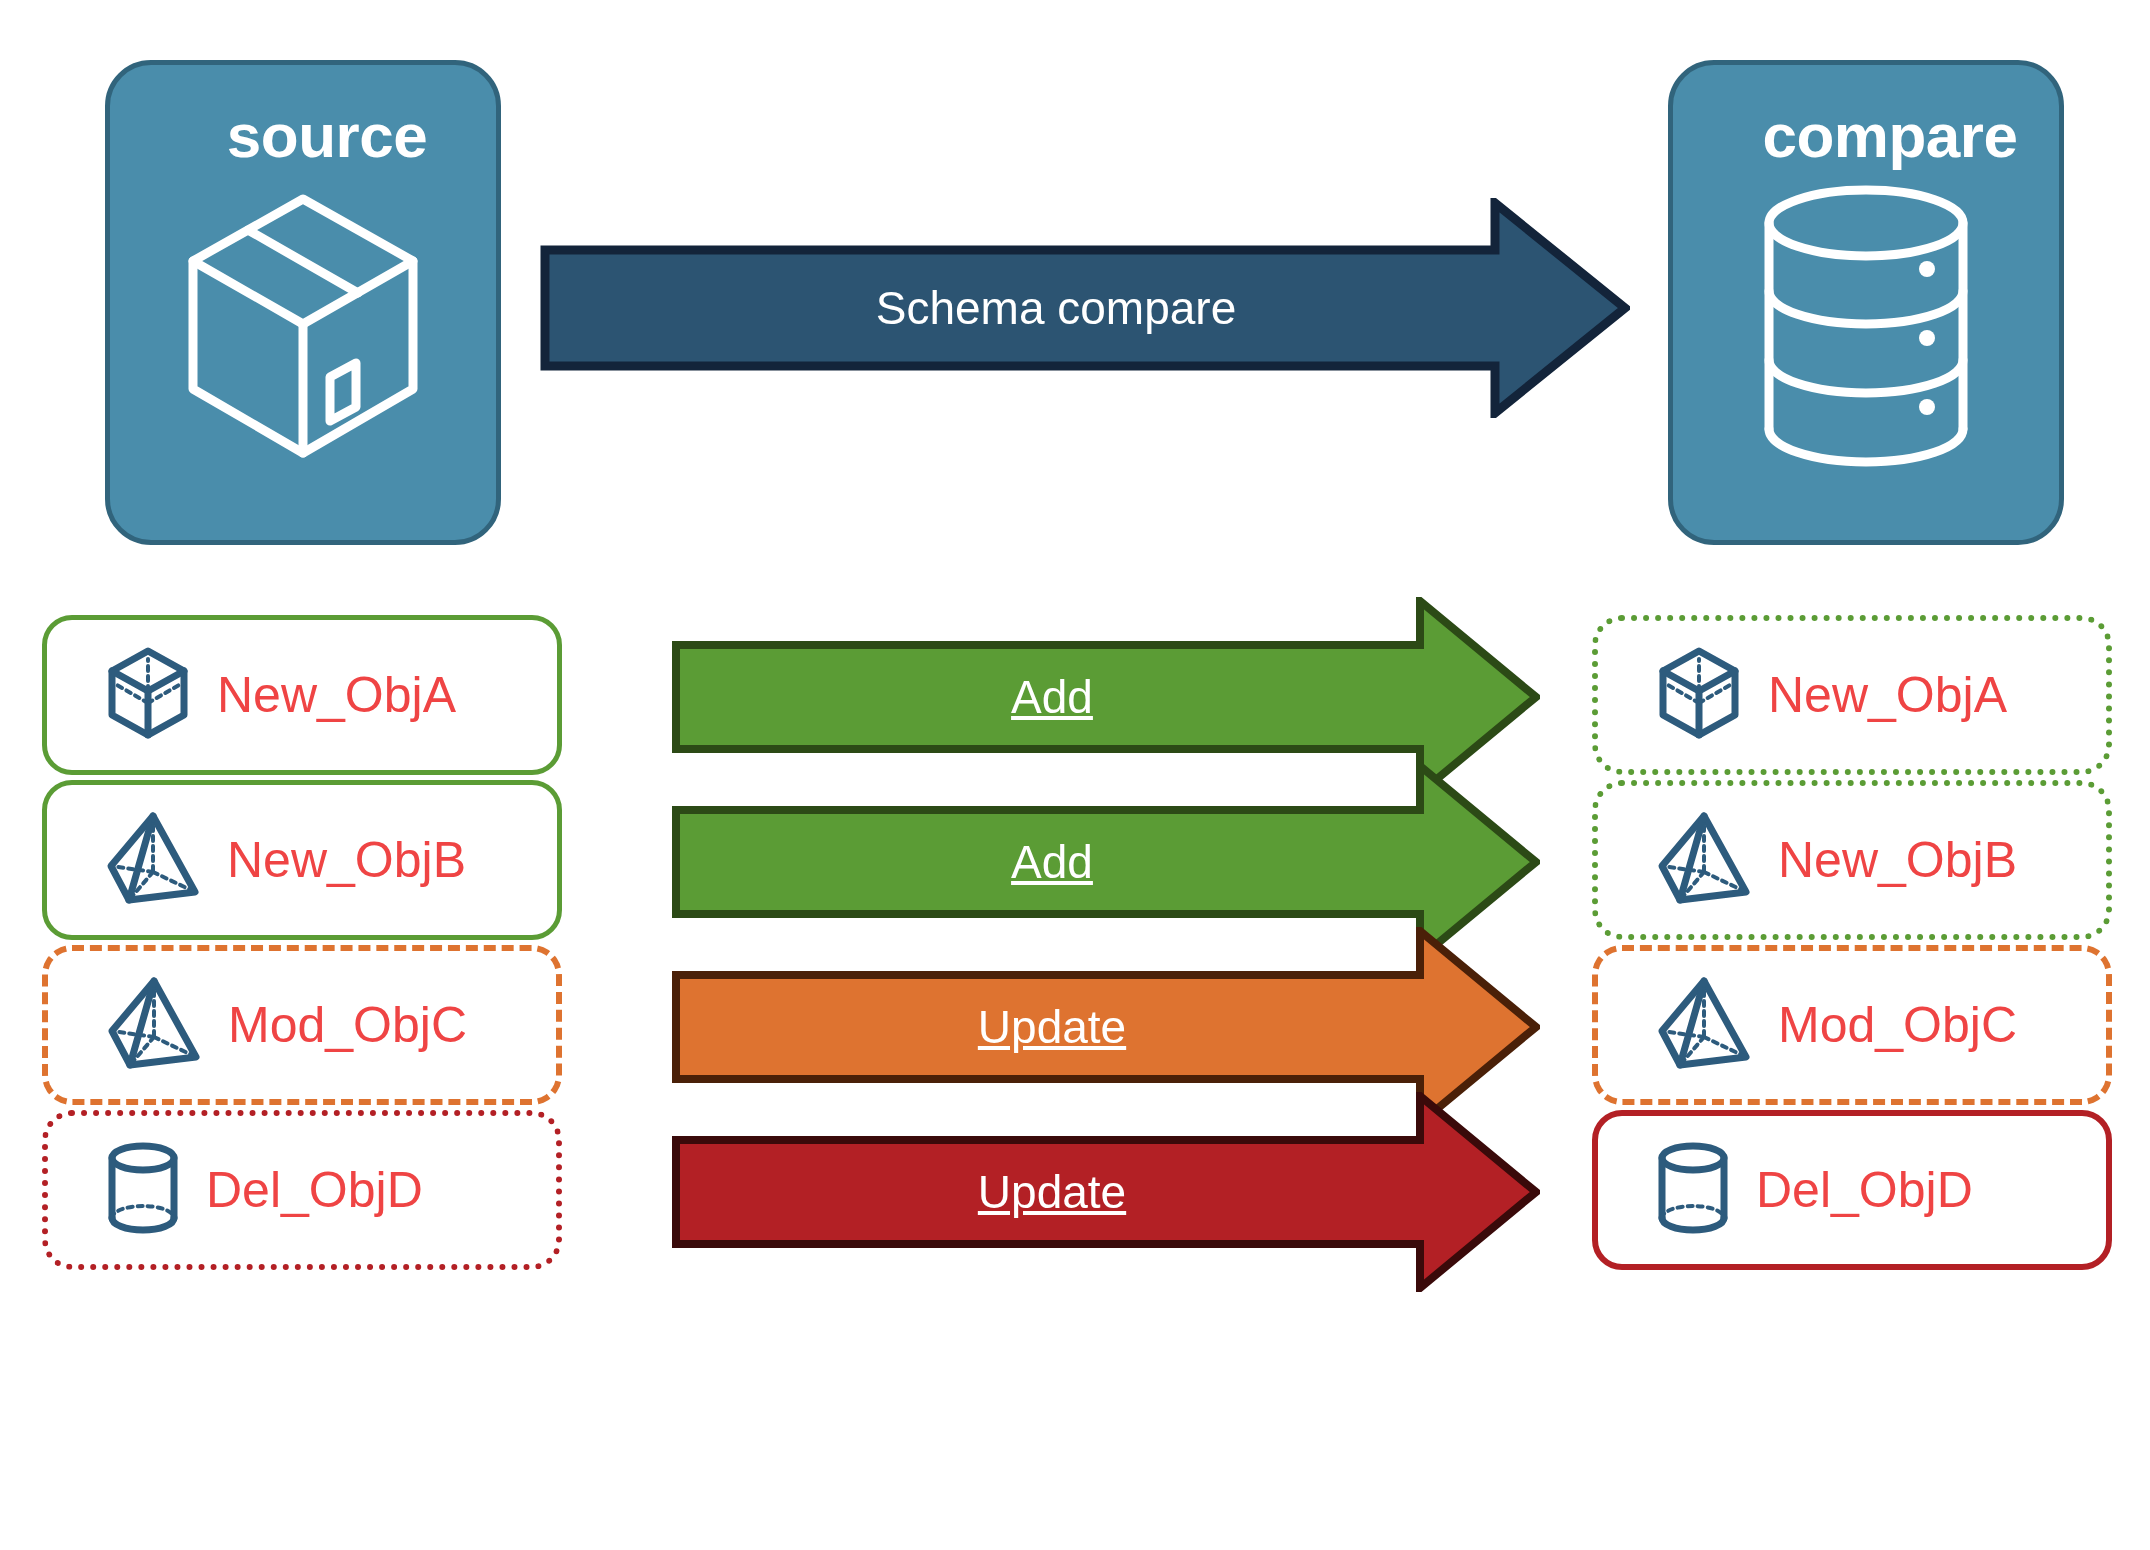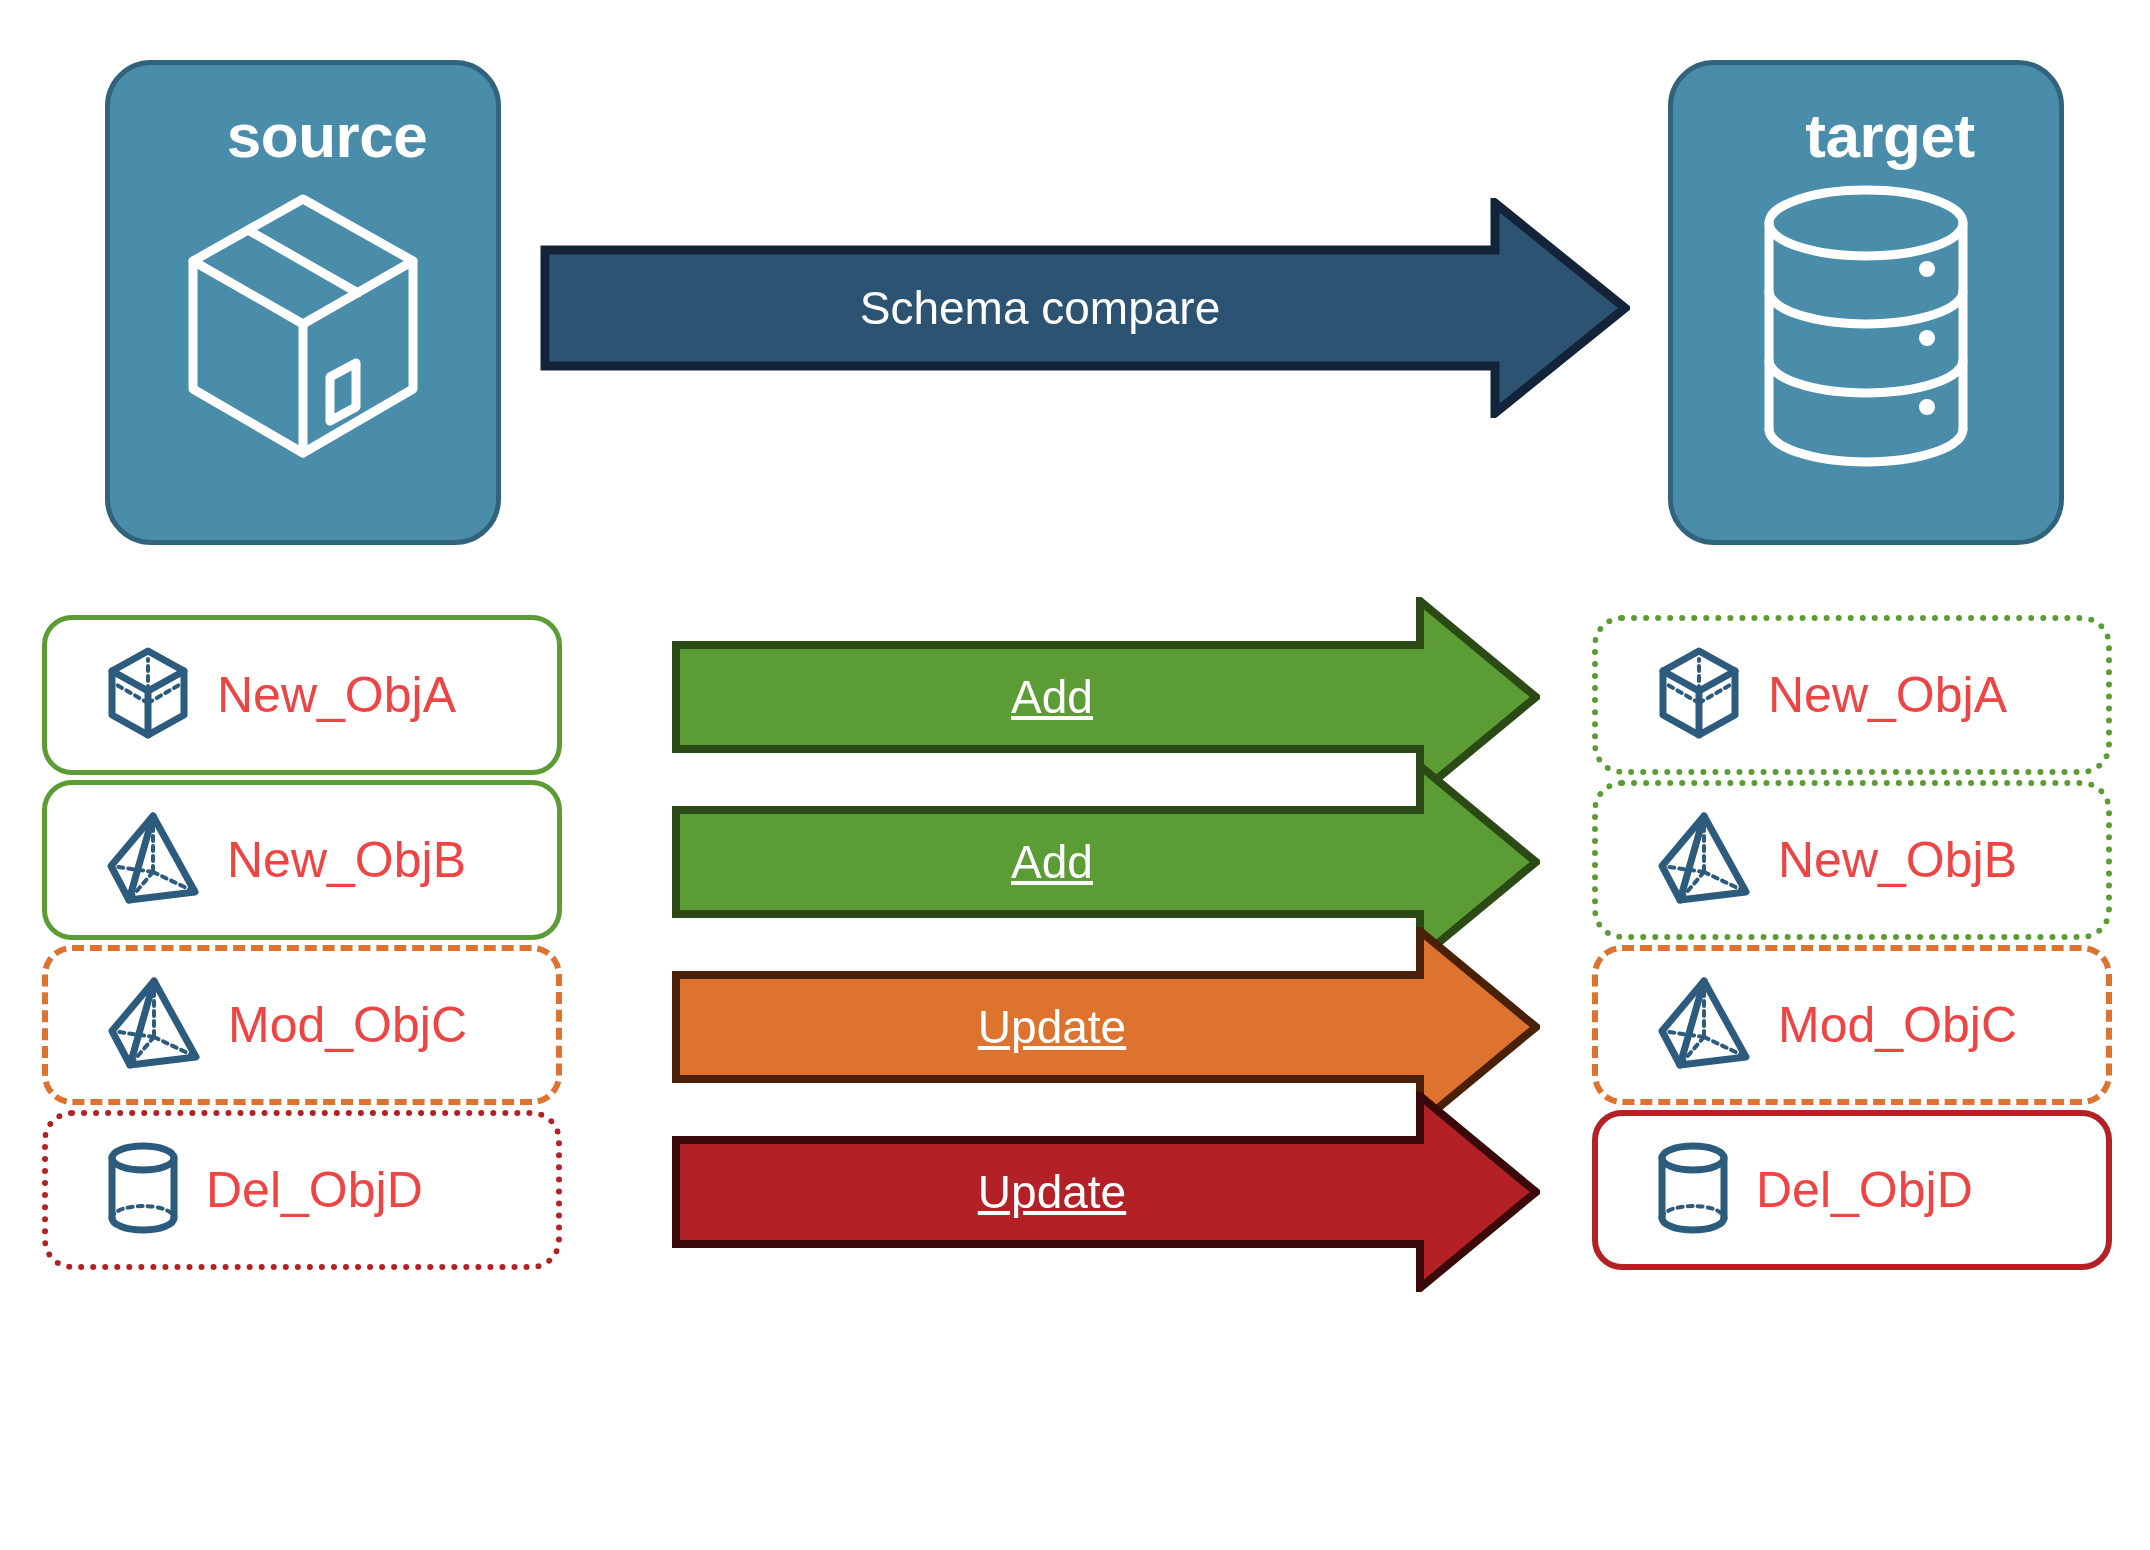--- a/index.html
+++ b/index.html
@@ -58,20 +58,21 @@
     left: 0;
     top: 0;
     width: 1000px;
     height: 220px;
     display: flex;
     align-items: center;
     justify-content: center;
     color: #ffffff;
     font-size: 46px;
     pointer-events: none;
+    padding-left: 16px;
   }
 
   
   .row {
     position: absolute;
     left: 0;
     width: 2150px;
   }
 
   .obj-card {
@@ -140,21 +141,21 @@
   </div>
 
   <div id="compare-arrow">
     <svg width="1090" height="220" viewBox="0 0 1090 220" preserveAspectRatio="none" aria-hidden="true">
       <polygon points="5,52 955,52 955,5 1085,110 955,215 955,168 5,168" fill="#2C5472" stroke="#13243A" stroke-width="9" stroke-linejoin="miter"></polygon>
     </svg>
     <div class="compare-label">Schema compare</div>
   </div>
 
   <div class="endpoint" id="endpoint-target">
-    <div class="endpoint-title">target</div>
+    <div class="endpoint-title">compare</div>
     <div class="endpoint-icon">
       <svg width="230" height="290" viewBox="0 0 230 290" fill="none" stroke="#ffffff" stroke-width="9" stroke-linejoin="round" stroke-linecap="round">
         <ellipse cx="115" cy="42" rx="97" ry="33"></ellipse>
         <path d="M18 42 L18 248"></path>
         <path d="M212 42 L212 248"></path>
         <path d="M18 248 A97 33 0 0 0 212 248"></path>
         <path d="M18 110 A97 33 0 0 0 212 110"></path>
         <path d="M18 179 A97 33 0 0 0 212 179"></path>
         <circle cx="176" cy="88" r="8" fill="#ffffff" stroke="none"></circle>
         <circle cx="176" cy="157" r="8" fill="#ffffff" stroke="none"></circle>

